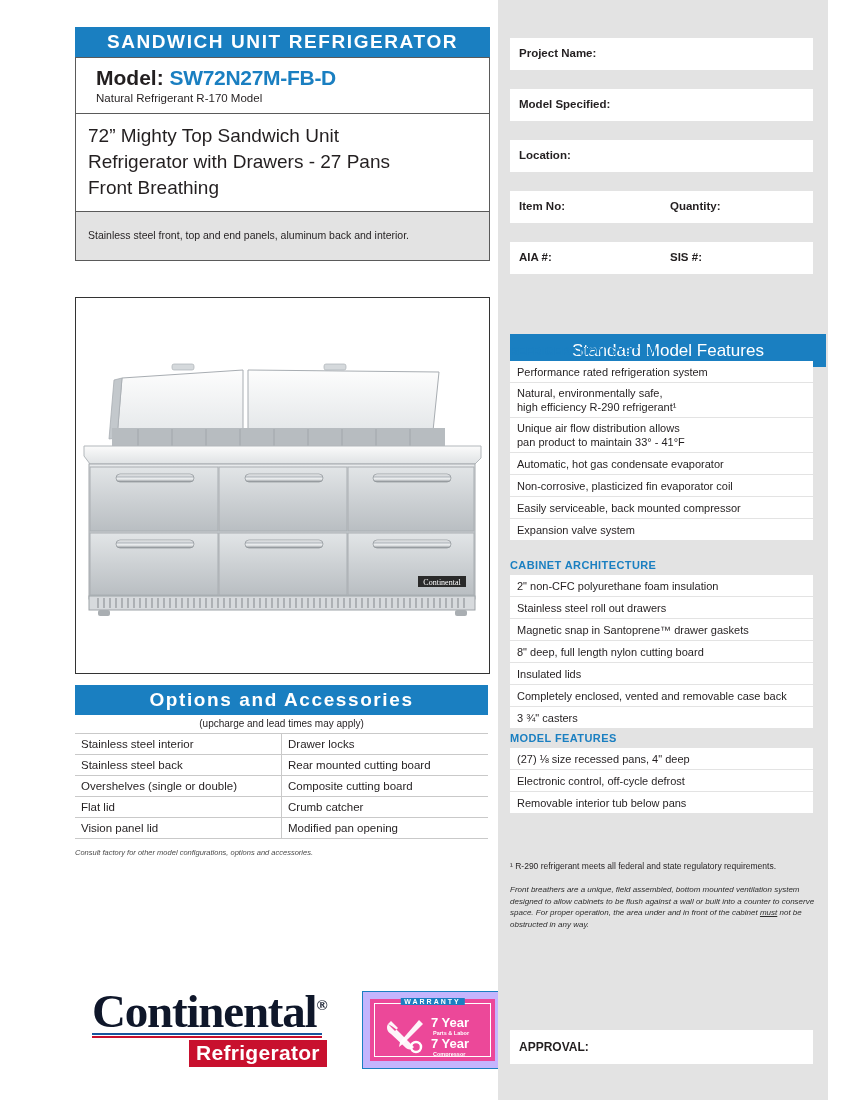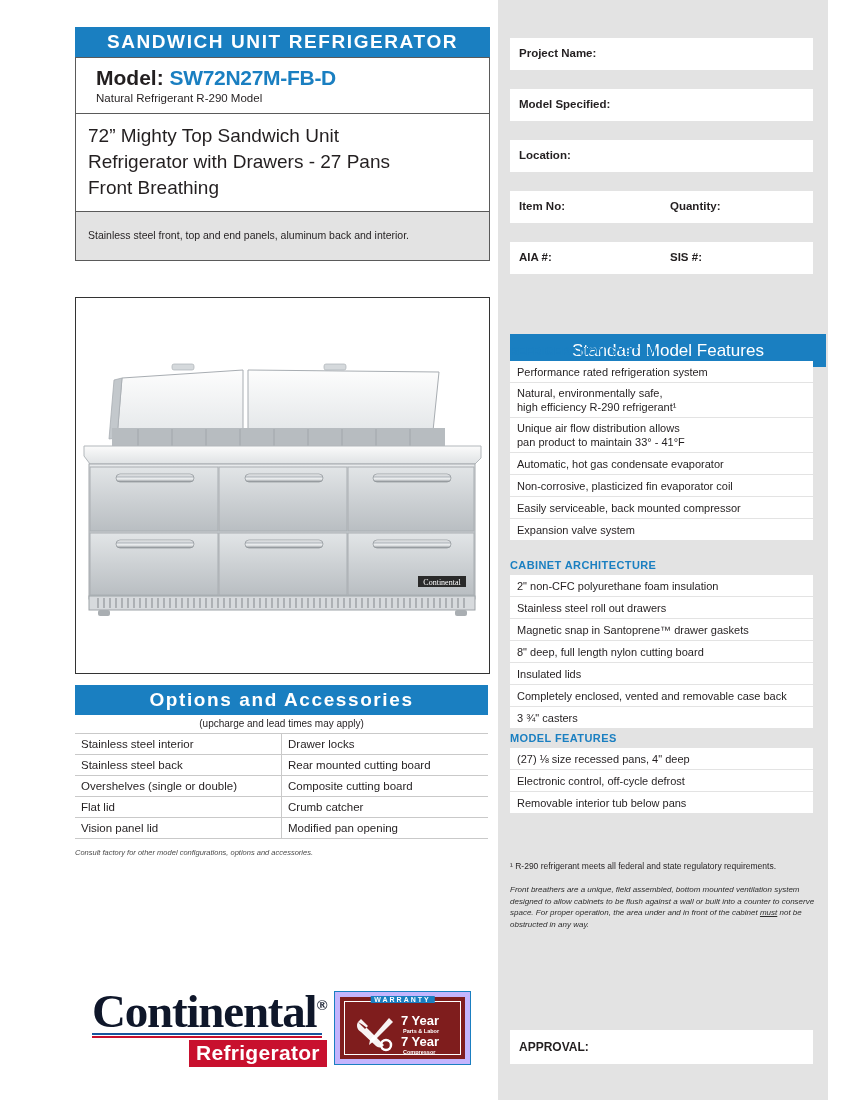--- a/index.html
+++ b/index.html
@@ -160,26 +160,26 @@
     font-size: 21px;
     letter-spacing: 0.3px;
     display: inline-block;
     padding: 1px 7px 2px 7px;
     margin-left: 97px;
     margin-top: 2px;
     font-stretch: condensed;
   }
   #warranty {
     position: absolute;
-    left: 260px;
+    left: 288px;
     top: 17px;
     width: 125px;
     height: 62px;
-    background: #7f1d1d;
-    border: 5px solid #c4b5fd;
+    background: #ec4899;
+    border: 7px solid #c4b5fd;
     box-shadow: 0 0 0 1px #1a7fc1;
   }
   #warranty-inner {
     position: absolute;
     left: 4px; top: 4px; right: 4px; bottom: 4px;
     border: 1px solid #ffffff;
   }
   #warr-title {
     position: absolute;
     top: -6px;
@@ -314,21 +314,21 @@
 
 <div id="left-col">
 
   <div class="blue-bar">SANDWICH UNIT REFRIGERATOR</div>
 
   <div class="model-block">
     <div class="model-line">
       <span class="model-label">Model:</span>
       <span class="model-number">SW72N27M-FB-D</span>
     </div>
-    <div class="model-sub">Natural Refrigerant R-290 Model</div>
+    <div class="model-sub">Natural Refrigerant R-170 Model</div>
   </div>
 
   <div class="desc-block">
     <div>72” Mighty Top Sandwich Unit</div>
     <div>Refrigerator with Drawers - 27 Pans</div>
     <div>Front Breathing</div>
   </div>
 
   <div class="materials-block">
     <span>Stainless steel front, top and end panels, aluminum back and interior.</span>

